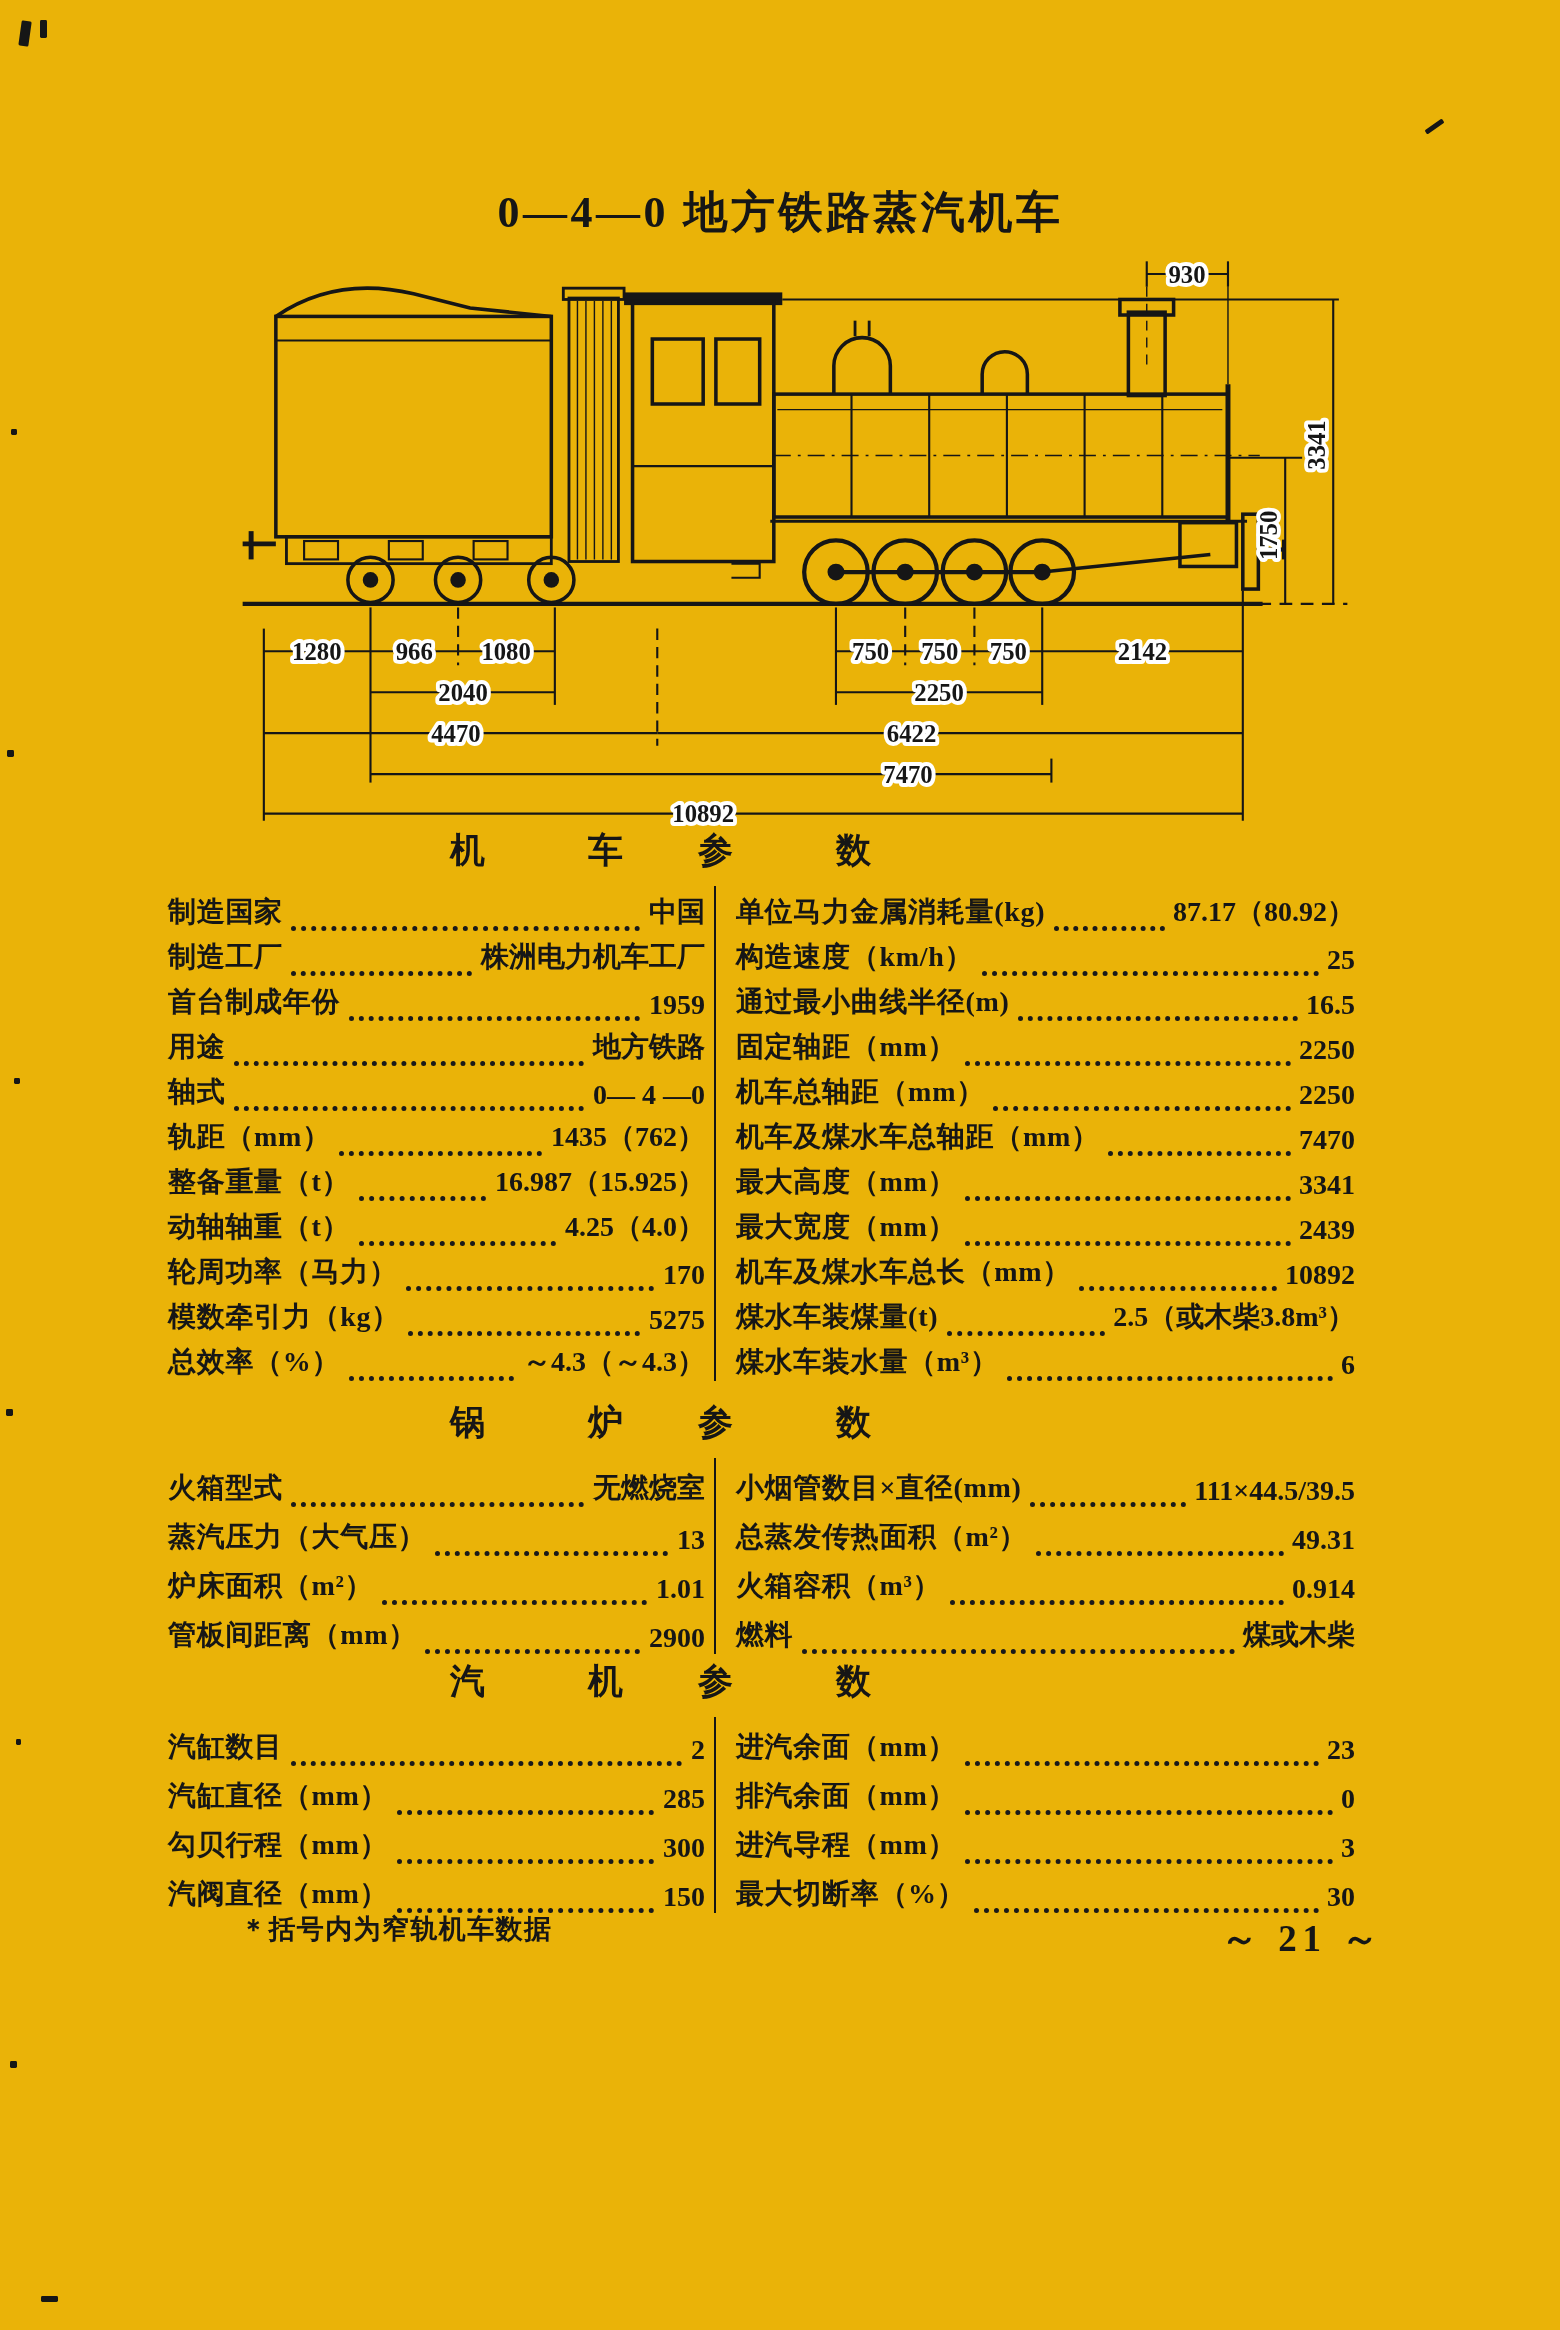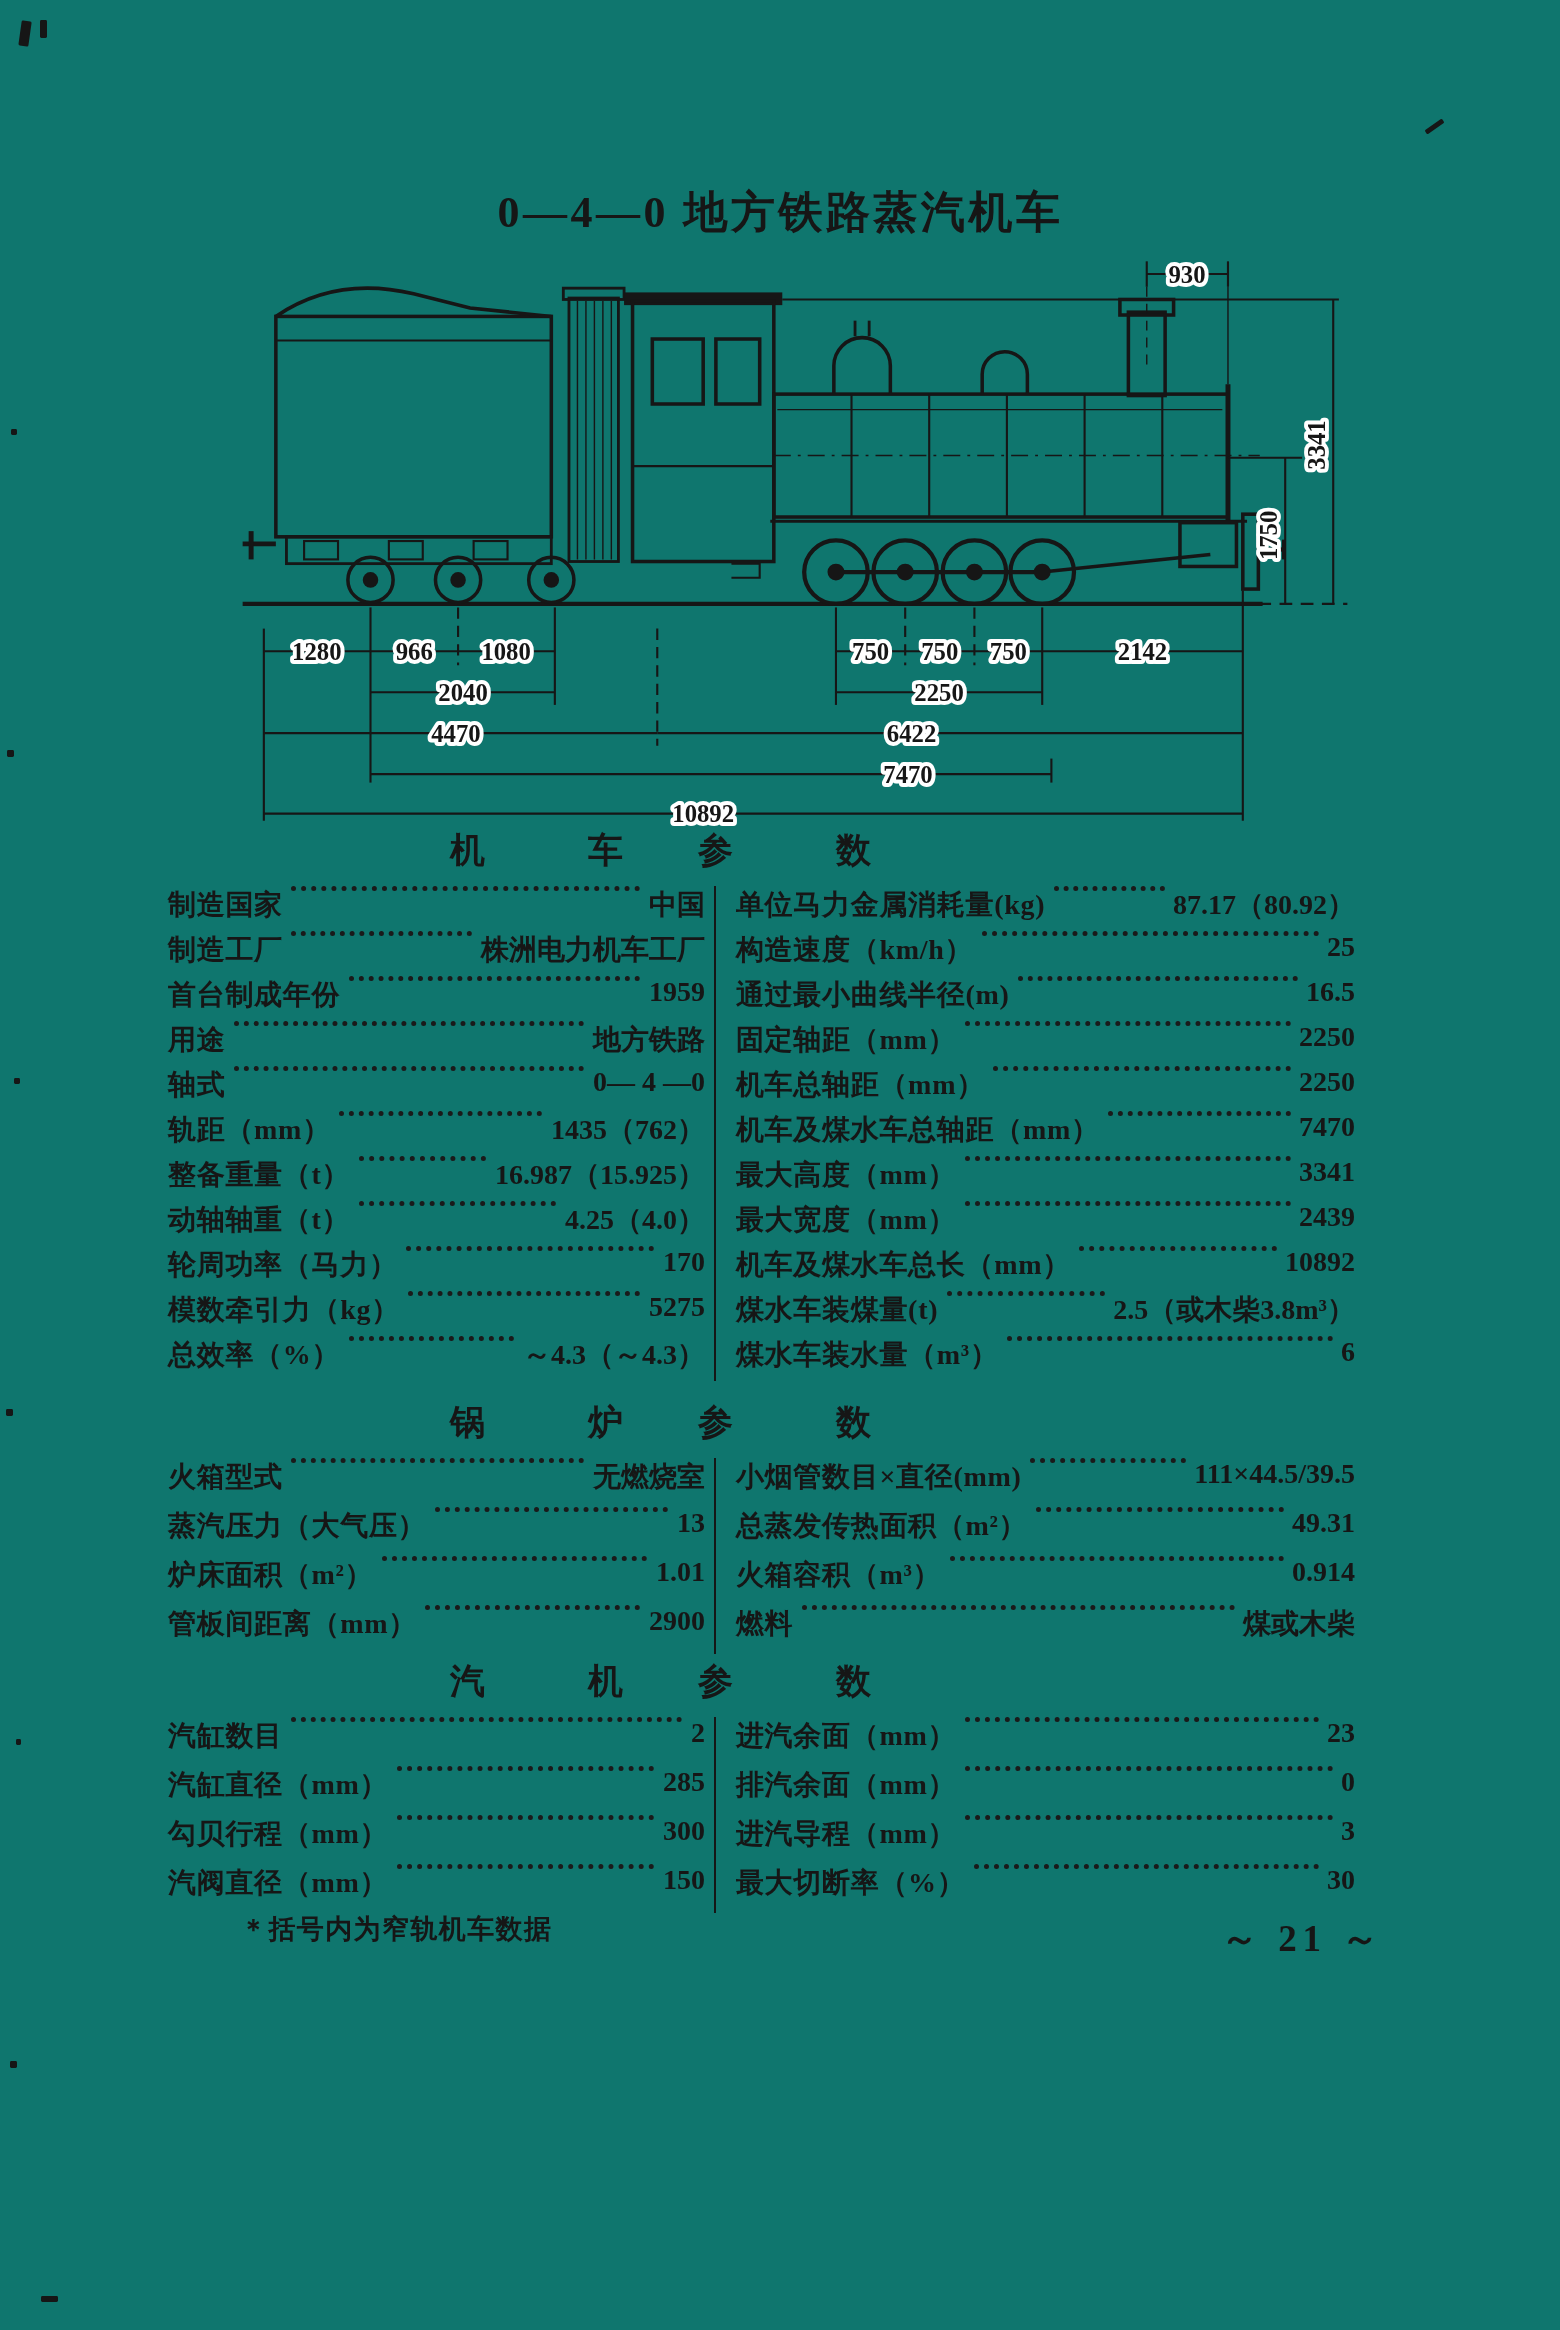--- a/index.html
+++ b/index.html
@@ -1,17 +1,17 @@
 <!DOCTYPE html>
 <html style="font-size:11.3px"><head>
 <meta charset="utf-8">
 <style>
   html,body{margin:0;padding:0;background:#888;}
   .page{
-    position:relative;width:1561px;height:2330px;background:#0f766e;
+    position:relative;width:1561px;height:2330px;background:#eab308;
     font-family:"Liberation Serif","DejaVu Serif",serif;
     color:#161616;font-weight:bold;overflow:hidden;
   }
   .title{
     position:absolute;top:154px;left:0;width:100%;text-align:center;
     font-size:44px;font-weight:bold;letter-spacing:3.5px;
   }
   .diagram{position:absolute;left:237px;top:233px;width:1116px;height:597px;}
   .diagram svg{width:100%;height:100%;display:block;}
   .ln{stroke:#161616;fill:none;}
@@ -23,21 +23,21 @@
   .sec{position:absolute;left:0;width:1355px;}
   #sec-loco{top:825px;}
   #sec-boiler{top:1397px;}
   #sec-engine{top:1656px;}
   .sec-head{margin:0;text-align:center;font-size:35px;font-weight:bold;height:51px;line-height:51px;}
   .sec-head .w{letter-spacing:34px;}
   .sec-head .w2{margin-left:41px;}
   .cols{display:flex;padding-left:168px;margin-top:10px;align-items:stretch;}
   .col-left{width:588px;}
   .col-right{width:678px;margin-left:9px;border-left:2.8px solid #161616;padding-left:20px;}
-  .row{display:flex;align-items:flex-start;font-size:28px;}
+  .row{display:flex;align-items:flex-end;font-size:28px;}
   #sec-loco .row{height:45px;}
   #sec-boiler .row,#sec-engine .row{height:49px;}
   .lbl{white-space:nowrap;letter-spacing:0.7px;}
   .dots{flex:1 1 auto;height:0;border-bottom:5px dotted #1a1a1a;margin:0 8.5px;min-width:21px;}
   .val{white-space:nowrap;}
   .footnote{position:absolute;left:240px;top:1911px;font-size:27px;letter-spacing:1.4px;}
   .pagenum{position:absolute;left:1186px;top:1914px;width:198px;text-align:right;font-size:37px;letter-spacing:5.6px;}
   .speck{position:absolute;background:#161616;border-radius:1.4px;}
 </style>
 </head>

